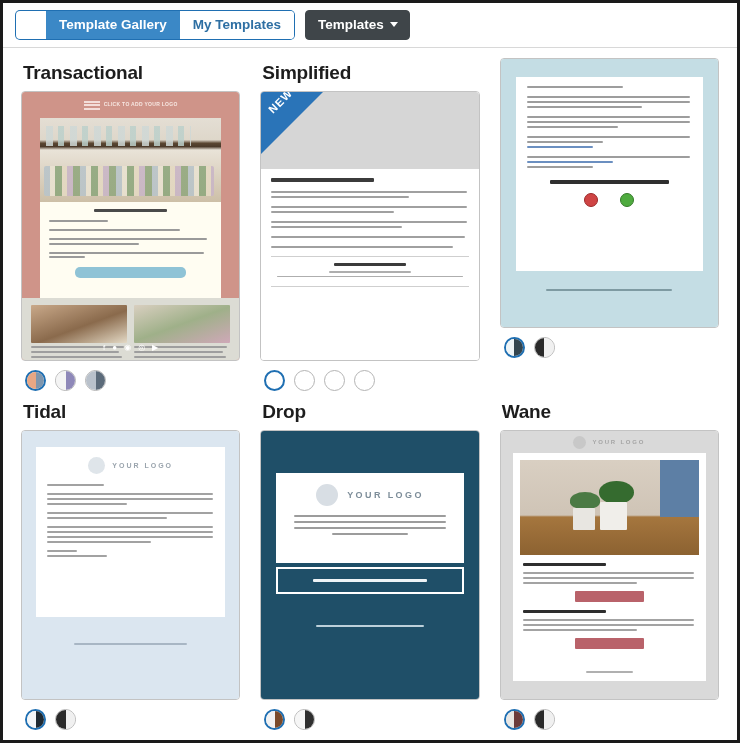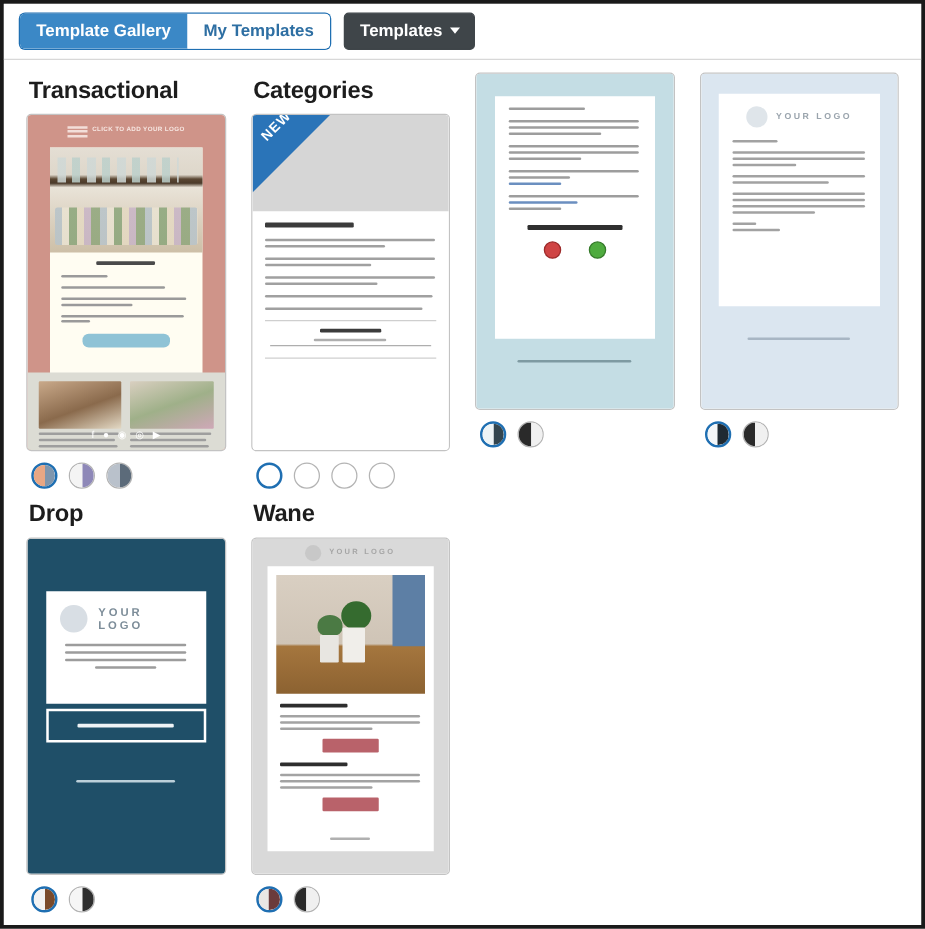--- a/index.html
+++ b/index.html
@@ -26,20 +26,21 @@
     padding: 0 0 0 13px;
     background: #ffffff;
     border-bottom: 1px solid #d8d8d8;
     gap: 11px;
   }
   .seg-group {
     display: flex;
     border-radius: 4px;
     overflow: hidden;
     box-shadow: 0 0 0 1px #1f6fb2;
+    padding-left: 30px;
   }
   .seg-btn {
     font-size: 13.5px;
     font-weight: bold;
     padding: 7px 13px 8px 13px;
     line-height: 1;
     cursor: pointer;
     border: none;
     white-space: nowrap;
     font-family: "Liberation Sans", sans-serif;
@@ -83,21 +84,21 @@
     display: block;
     position: relative;
     background: #fff;
   }
   .chkbox svg { position: absolute; left: -1px; top: -3px; }
   .keep-label { font-size: 13.5px; color: #1f1f1f; white-space: nowrap; }
 
   
   .grid {
     display: grid;
-    grid-template-columns: 1fr 1fr 1fr 1fr;
+    grid-template-columns: 1fr 1fr 1fr;
     gap: 0px 4px;
     padding: 10px 10px 0 10px;
   }
   .cell { padding: 0 8px 6px 8px; }
   .tpl-title {
     font-size: 19px;
     font-weight: bold;
     color: #1d1d1d;
     margin: 4px 0 7px 2px;
     letter-spacing: -0.2px;
@@ -321,21 +322,21 @@
             <span class="half-r" style="background:#8e88b8"></span>
         </span>
         <span class="sw">
           <span class="half-l" style="background:#b9c1cb"></span>
             <span class="half-r" style="background:#5c6b7a"></span>
         </span>
       </div>
     </div>
 
     <div class="cell">
-      <div class="tpl-title">Categories</div>
+      <div class="tpl-title">Simplified</div>
       <div class="thumb">
         <div class="thumb-inner" style="background:#fff">
           <div class="sp-hero">
             <span class="sp-ribbon"></span>
             <span class="sp-ribbon-txt">NEW</span>
           </div>
           <div class="sp-body">
             <div class="sp-h"></div>
             <div class="sp-p">
                 <i style="width:99%"></i>
@@ -413,20 +414,21 @@
             <span class="half-r" style="background:#33454f"></span>
         </span>
         <span class="sw">
           <span class="half-l" style="background:#2a2a2a"></span>
             <span class="half-r" style="background:#f0f0f0"></span>
         </span>
       </div>
     </div>
 
     <div class="cell">
+      <div class="tpl-title">Tidal</div>
       <div class="thumb">
         <div class="thumb-inner td-bg">
           <div class="td-card">
             <div class="td-logo">
               <span class="td-circle"></span>
               <span class="td-logotxt">YOUR LOGO</span>
             </div>
             <div class="td-p">
                 <i style="width:34%"></i>
               </div>

